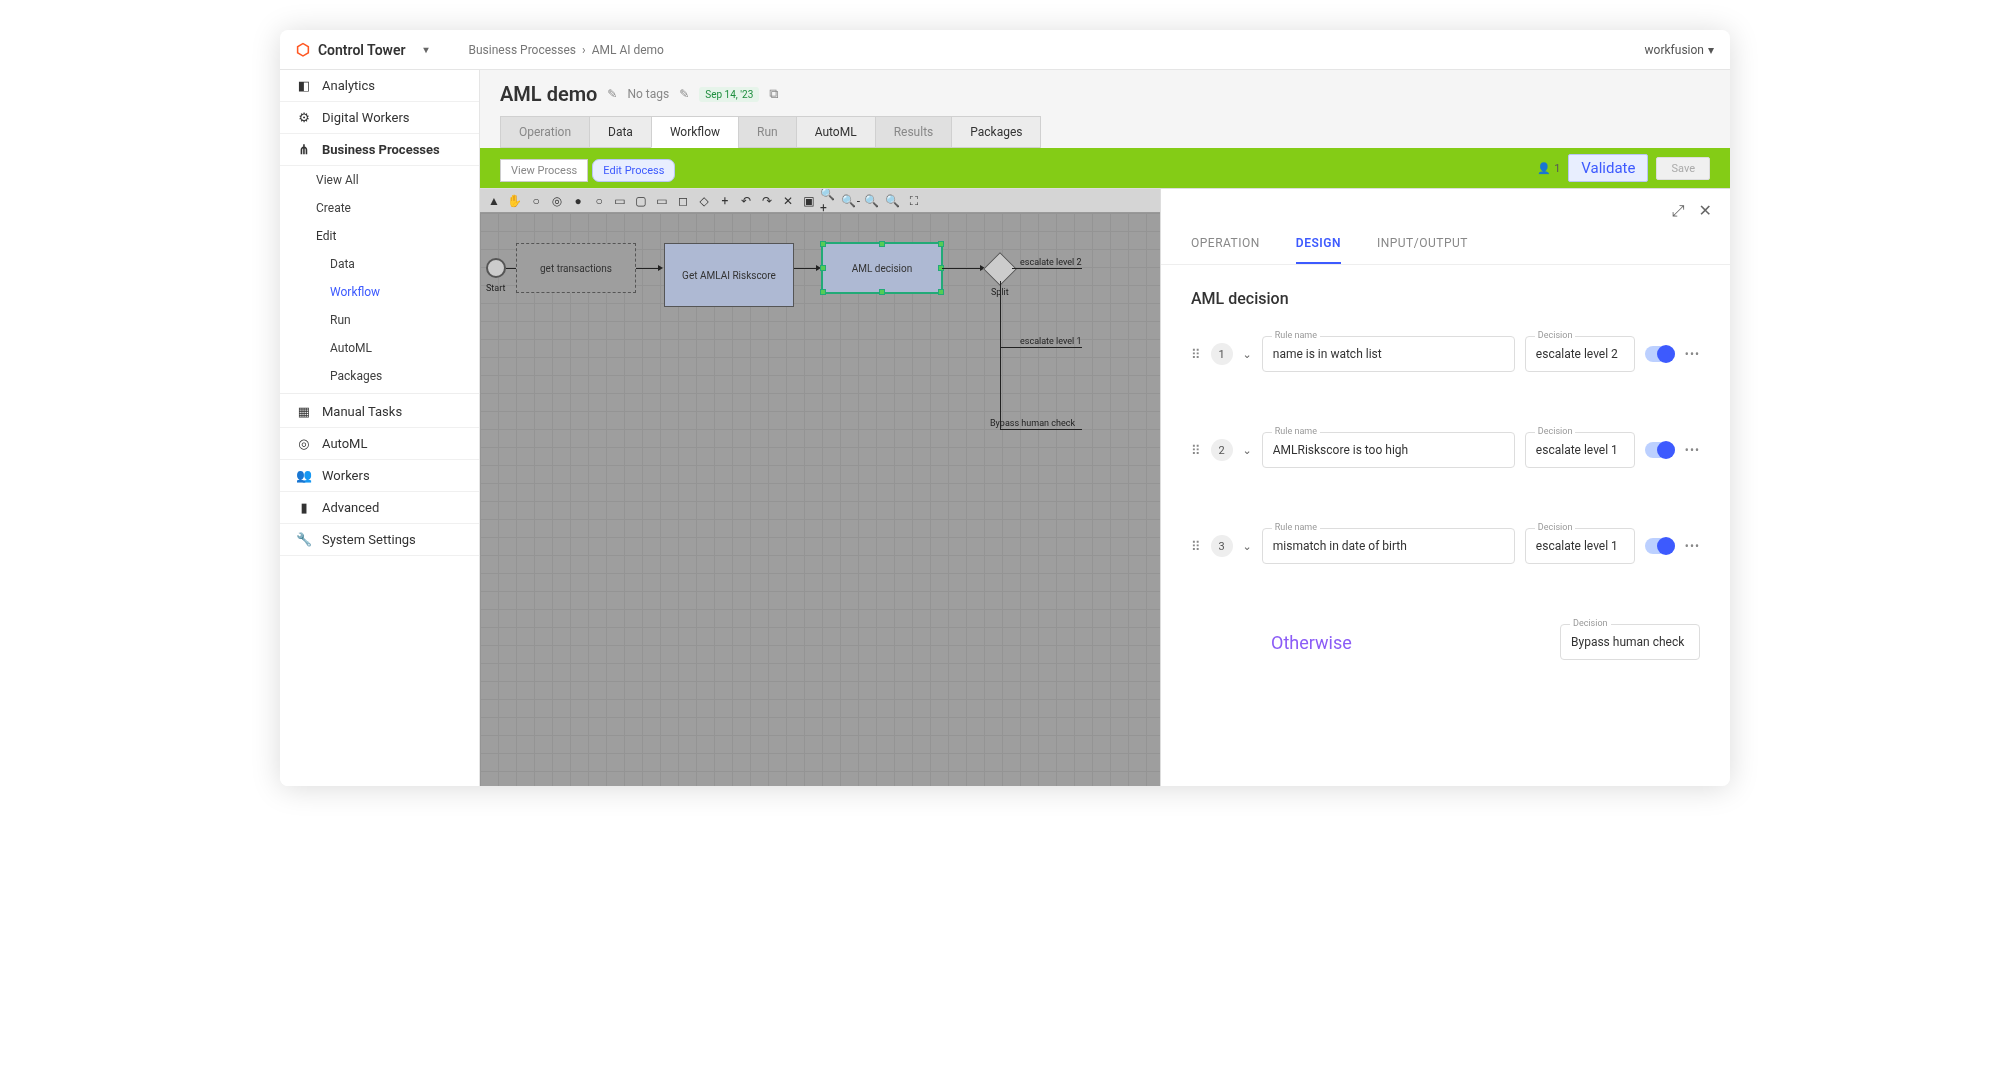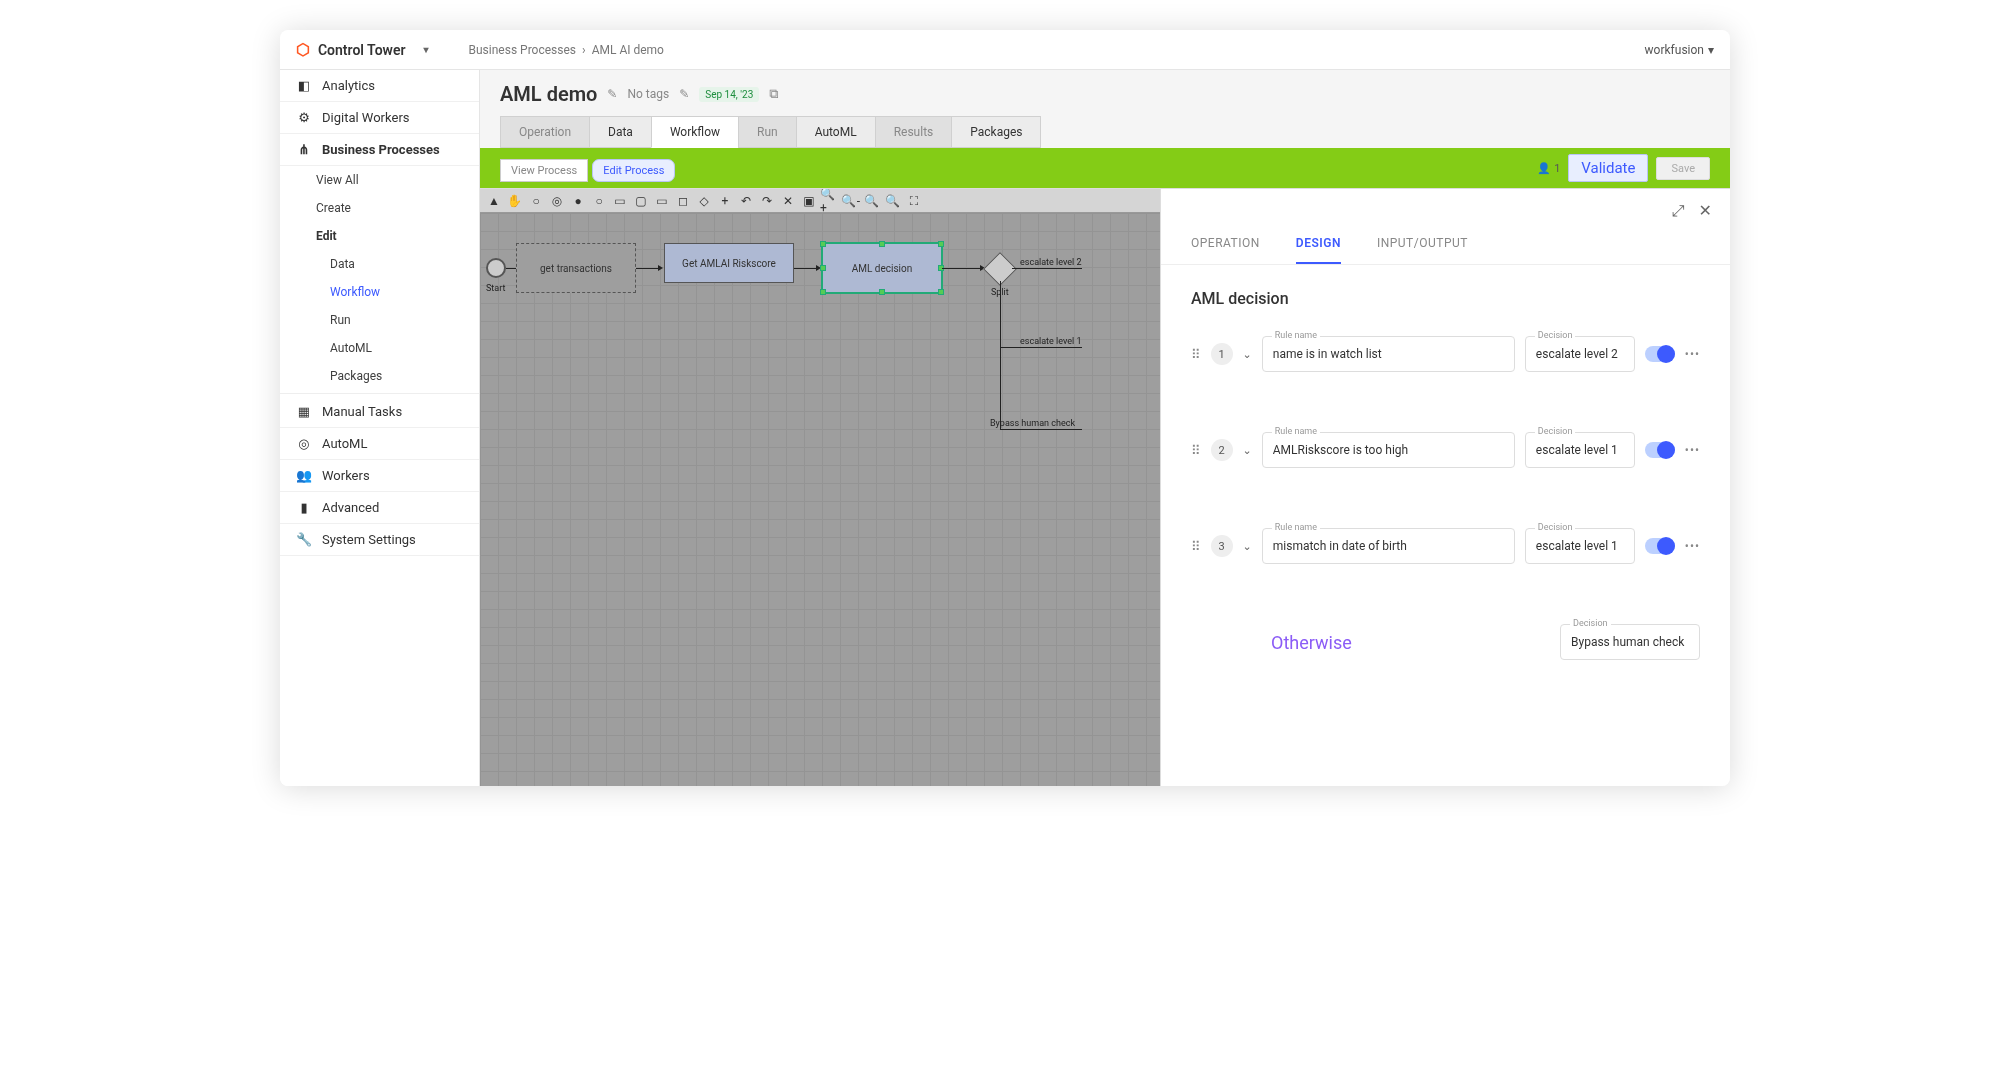--- a/index.html
+++ b/index.html
@@ -11,21 +11,21 @@
 .brand-caret { margin-left: 10px; color: #666; font-size: 10px; }
 .breadcrumb { margin-left: 40px; color: #777; font-size: 12px; display: flex; gap: 6px; align-items: center; }
 .topbar-right { margin-left: auto; color: #555; font-size: 12px; display: flex; align-items: center; gap: 4px; }
 .main { display: flex; flex: 1; overflow: hidden; }
 .sidebar { width: 200px; border-right: 1px solid #e5e5e5; background: #fff; overflow-y: auto; }
 .side-item { display: flex; align-items: center; gap: 10px; padding: 8px 16px; color: #333; font-size: 13px; cursor: pointer; border-bottom: 1px solid #f0f0f0; }
 .side-item.active { font-weight: 700; }
 .side-item .icon { width: 16px; text-align: center; color: #333; font-size: 13px; }
 .side-sub { padding: 7px 16px 7px 36px; font-size: 12px; color: #404040; cursor: pointer; }
 .side-sub.active { color: #3d5afe; }
-.side-sub.bold { font-weight: 700; color: #333; }
+.side-sub.bold { font-weight: 400; color: #333; }
 .side-sub2 { padding-left: 50px; }
 .content { flex: 1; display: flex; flex-direction: column; overflow: hidden; background: #f5f5f5; }
 .header-row { display: flex; align-items: center; gap: 10px; padding: 12px 20px 10px; background: #f5f5f5; }
 .page-title { font-size: 20px; font-weight: 600; }
 .edit-icon { color: #888; font-size: 12px; cursor: pointer; }
 .notags { color: #888; font-size: 12px; }
 .date-chip { background: #e6f4ea; color: #1e8e3e; font-size: 10px; padding: 2px 6px; border-radius: 3px; }
 .link-icon { color: #888; font-size: 13px; }
 .tabs-row { display: flex; background: #f5f5f5; padding: 0 20px; gap: 0; }
 .tab { padding: 8px 18px; font-size: 12px; background: #e0e0e0; color: #888; cursor: pointer; border: 1px solid #d0d0d0; margin-right: -1px; }
@@ -206,21 +206,21 @@
             <div class="start-circle" style="left:6px; top:45px;"></div>
             <div class="edge-label" style="left:6px; top:70px;">Start</div>
             <div class="edge" style="left:26px; top:55px; width:10px;"></div>
 
             <div class="flow-node dashed" style="left:36px; top:30px; width:120px; height:50px;">
               <span>get transactions</span>
             </div>
             <div class="edge" style="left:156px; top:55px; width:24px;"></div>
             <div class="arrow-r" style="left:178px; top:52px;"></div>
 
-            <div class="flow-node" style="left:184px; top:30px; width:130px; height:40px;">
+            <div class="flow-node" style="left:184px; top:30px; width:130px; height:64px;">
               <span>Get AMLAI Riskscore</span>
             </div>
             <div class="edge" style="left:314px; top:55px; width:24px;"></div>
             <div class="arrow-r" style="left:336px; top:52px;"></div>
 
             <div class="flow-node selected" style="left:342px; top:30px; width:120px; height:50px;">
               <span>AML decision</span>
               <span class="handle" style="left:-3px; top:-3px;"></span>
               <span class="handle" style="right:-3px; top:-3px;"></span>
               <span class="handle" style="left:-3px; bottom:-3px;"></span>

